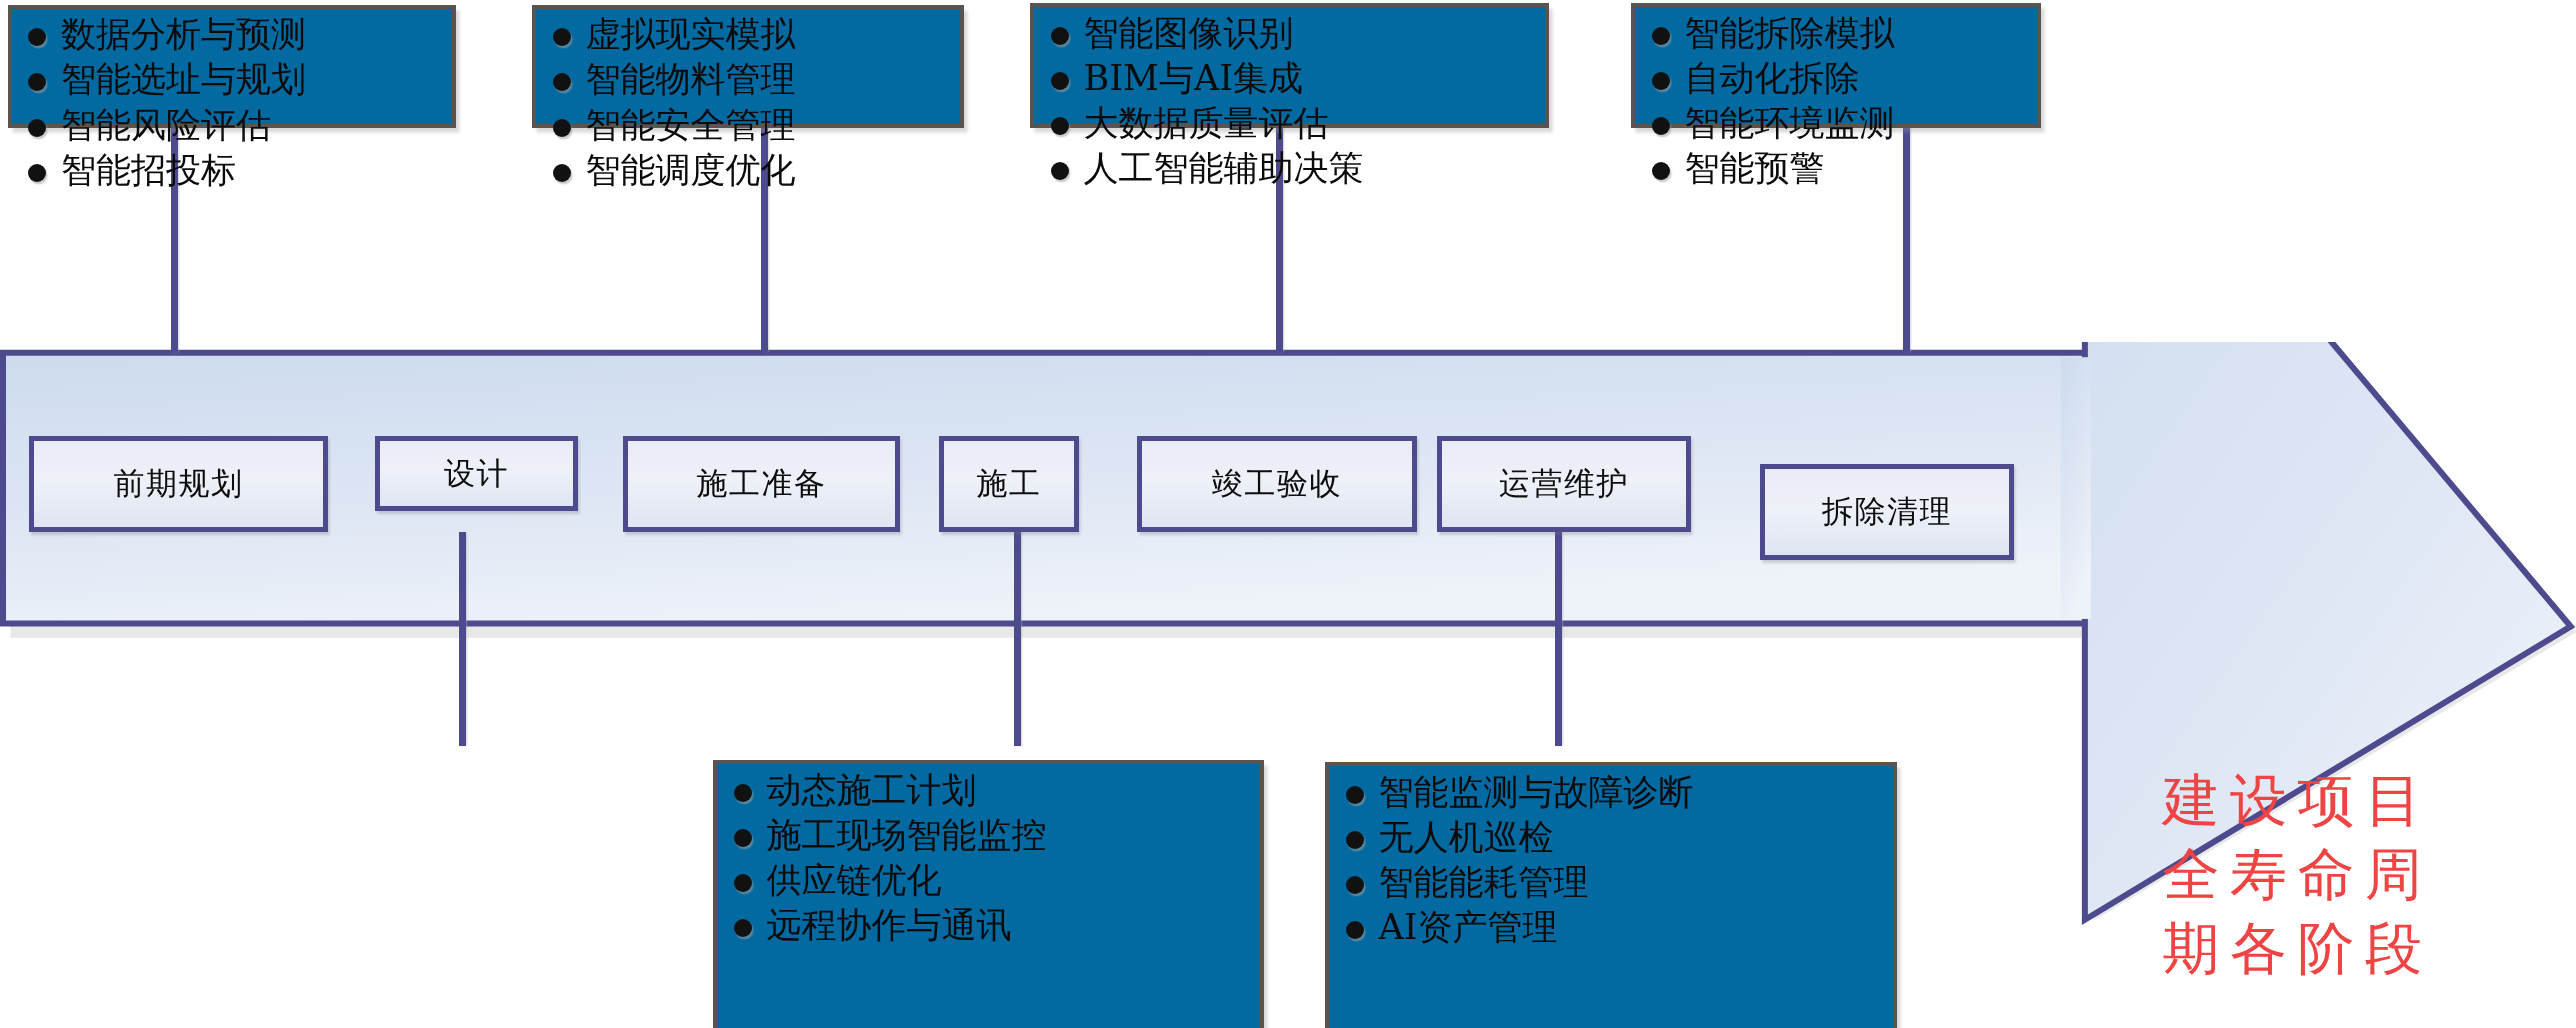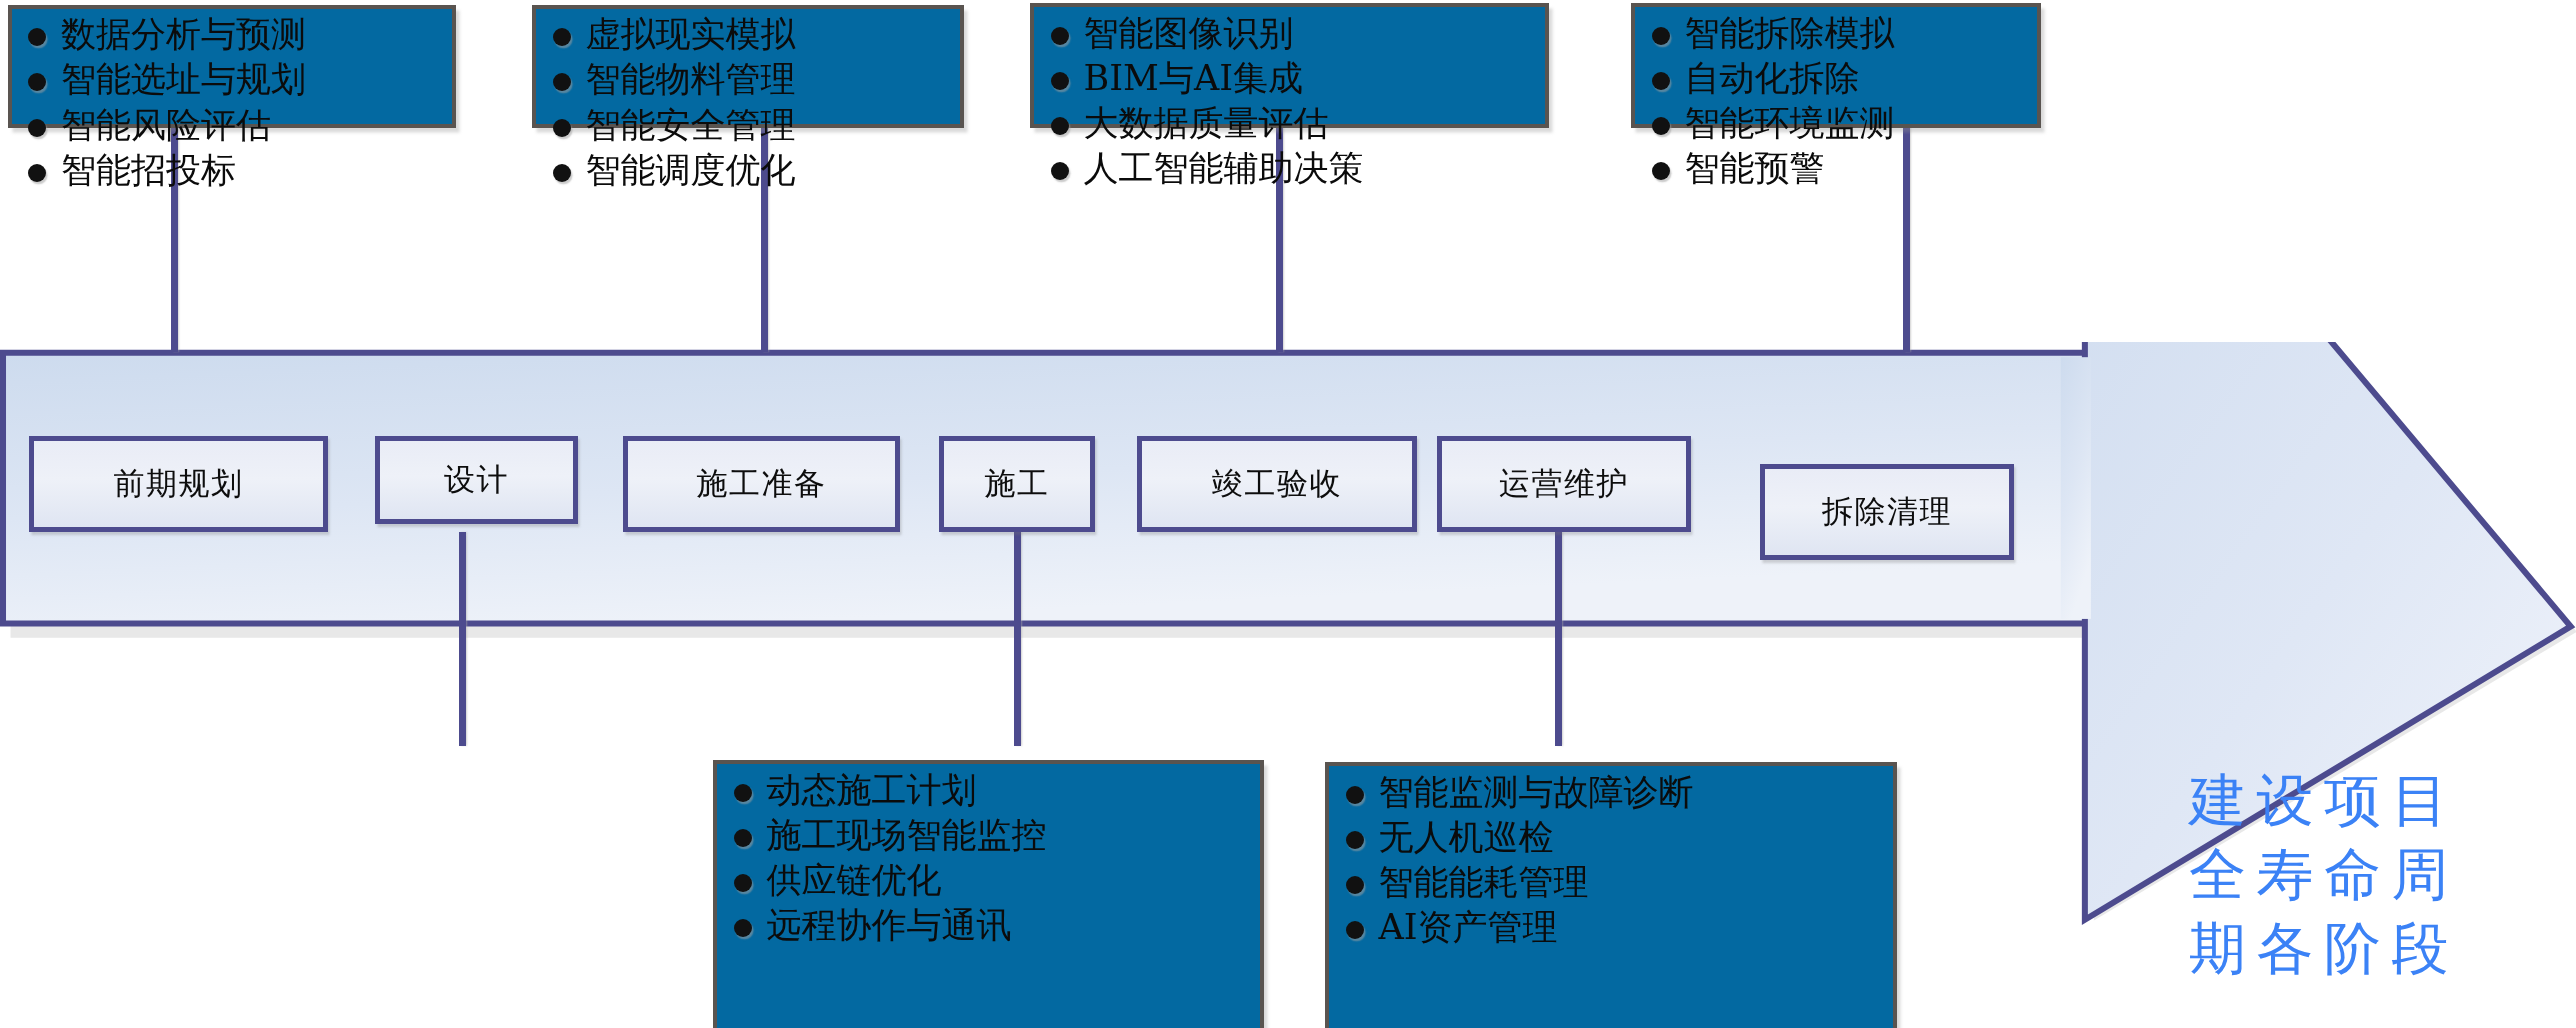--- a/index.html
+++ b/index.html
@@ -9,25 +9,25 @@
   #stage{position:absolute;left:0;top:0;width:2576px;height:1029px;}
 
   
   .arrow-wrap{position:absolute;left:0;top:342px;width:2576px;height:696px;}
   .arrow-svg{position:absolute;left:0;top:0;}
 
   .arrow-label{
     position:absolute;
     left:2136px;top:421px;
     width:323px;
-    text-align:right;
+    text-align:center;
     font-size:57px;
     line-height:1.30;
     letter-spacing:10.5px;
-    color:#3b82f6;
+    color:#ef4444;
     font-family:"DejaVu Serif","Liberation Serif",serif;
     white-space:pre-line;
   }
 
   
   .stage{
     position:absolute;
     box-sizing:border-box;
     border:5.3px solid #4d4b8e;
     background:linear-gradient(to bottom,#e9ecf6 0%,#eef1f8 45%,#dfe5f2 100%);
@@ -193,27 +193,27 @@
       <li>
           <span class="bullet"></span>
           <span class="li-text">智能预警</span>
         </li>
     </ul>
   </div>
 
   <div class="stage" style="left:29px;  top:436px; width:299px; height:96px;">
     <span>前期规划</span>
   </div>
-  <div class="stage" style="left:375px; top:436px; width:203px; height:88px;">
+  <div class="stage" style="left:375px; top:436px; width:203px; height:75px;">
     <span>设计</span>
   </div>
   <div class="stage" style="left:623px; top:436px; width:277px; height:96px;">
     <span>施工准备</span>
   </div>
-  <div class="stage" style="left:939px; top:436px; width:156px; height:96px;">
+  <div class="stage" style="left:939px; top:436px; width:140px; height:96px;">
     <span>施工</span>
   </div>
   <div class="stage" style="left:1137px; top:436px; width:280px; height:96px;">
     <span>竣工验收</span>
   </div>
   <div class="stage" style="left:1437px; top:436px; width:254px; height:96px;">
     <span>运营维护</span>
   </div>
   <div class="stage" style="left:1760px; top:436px; width:254px; height:96px;margin-top:28px;">
     <span>拆除清理</span>

